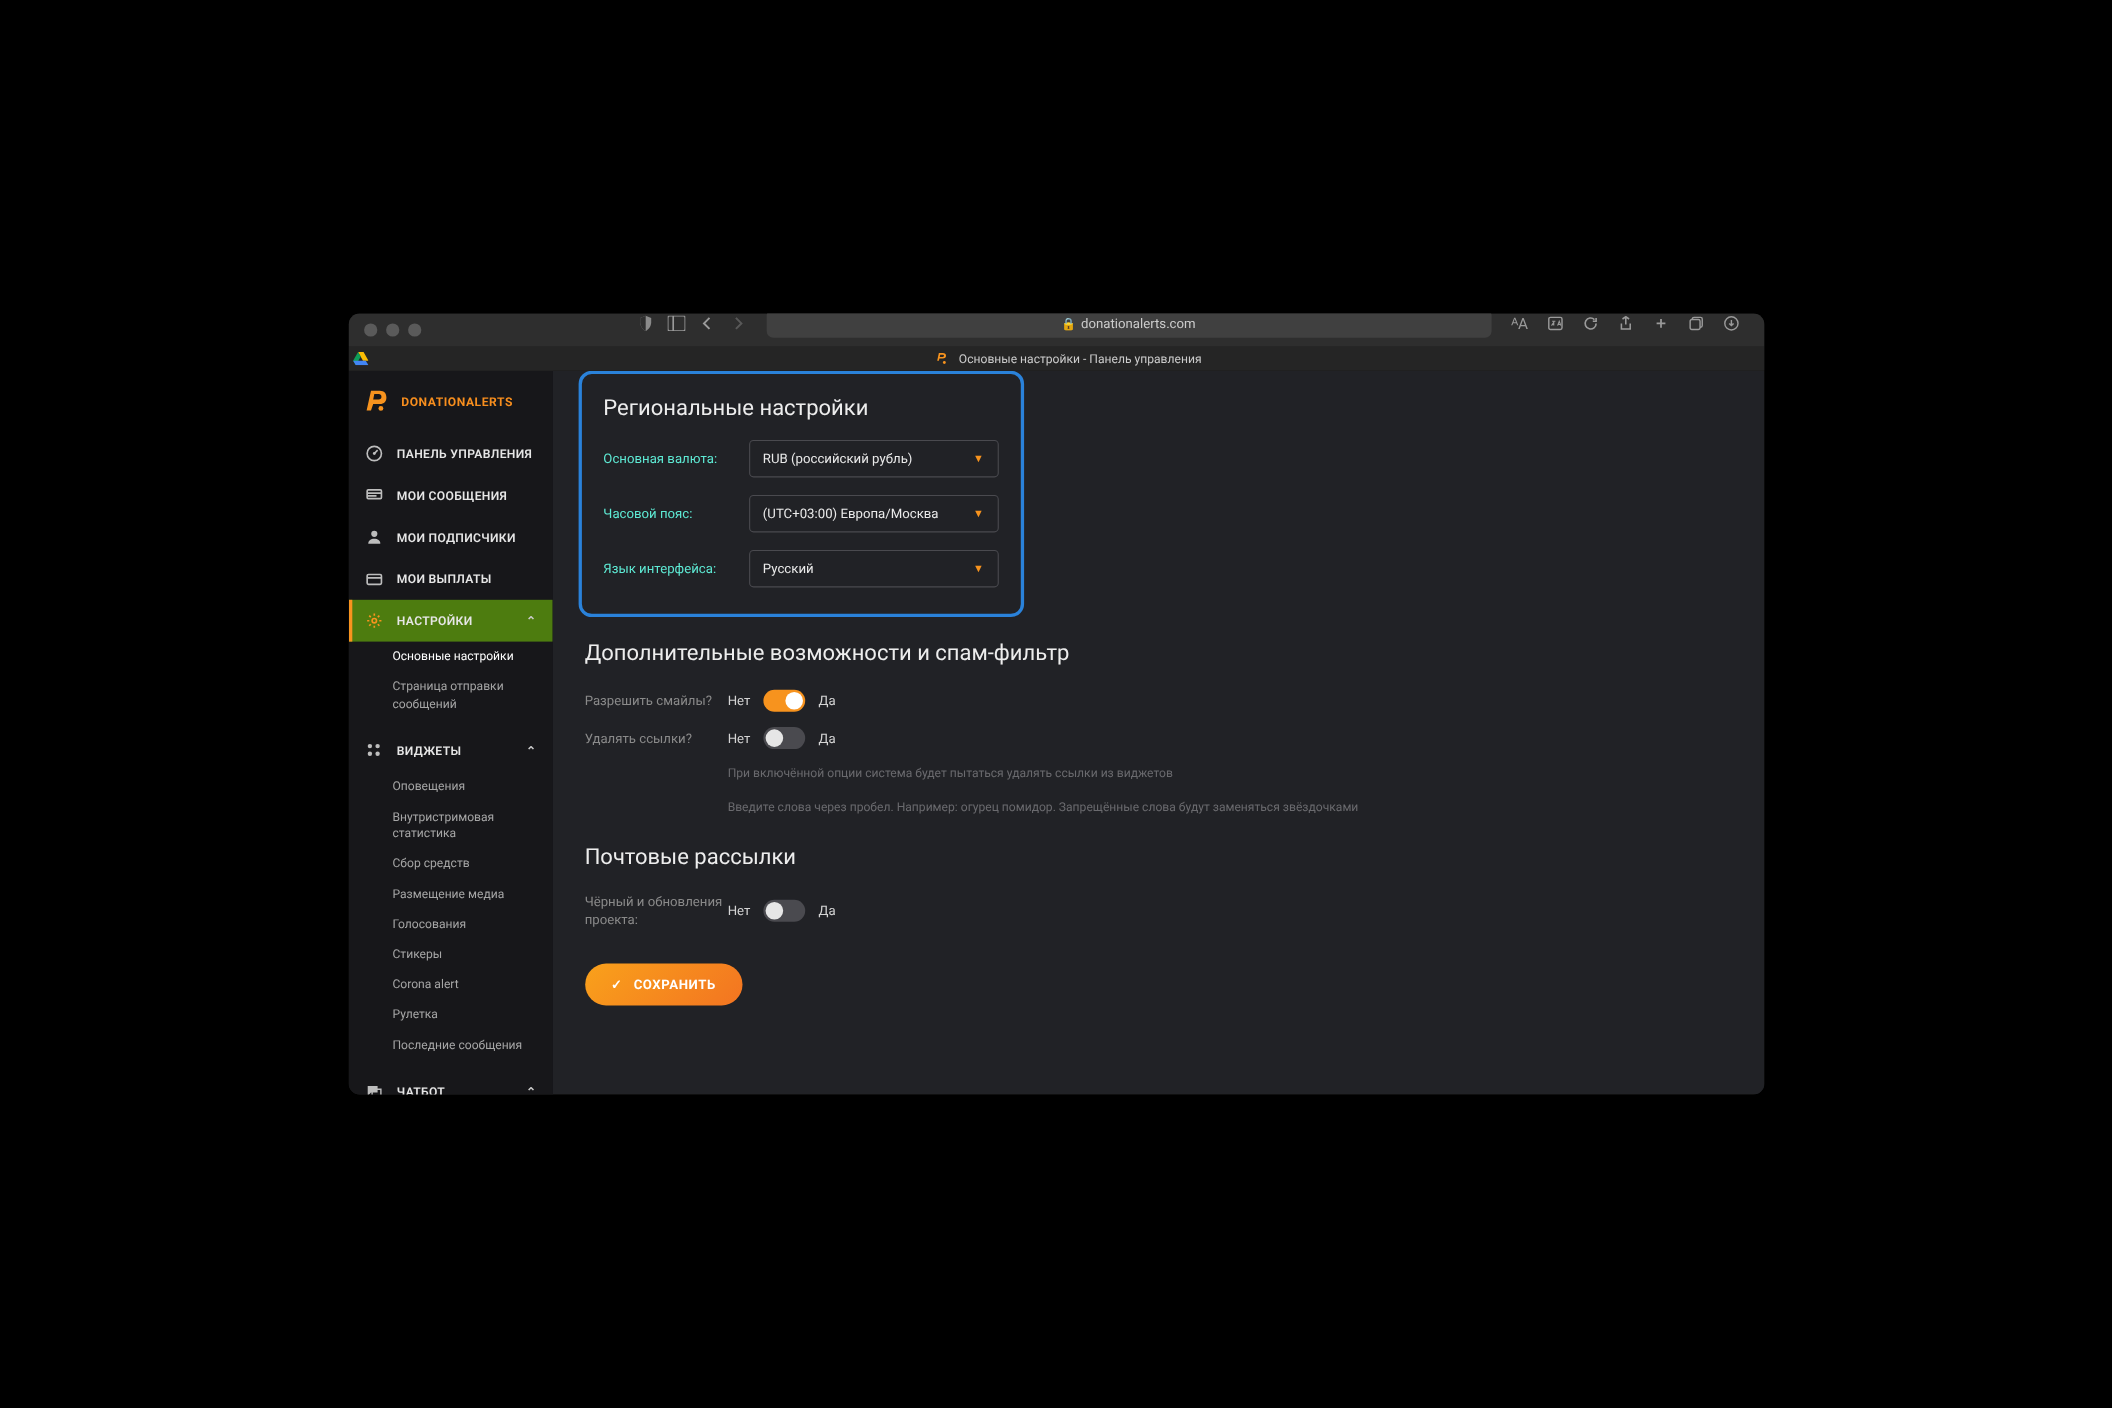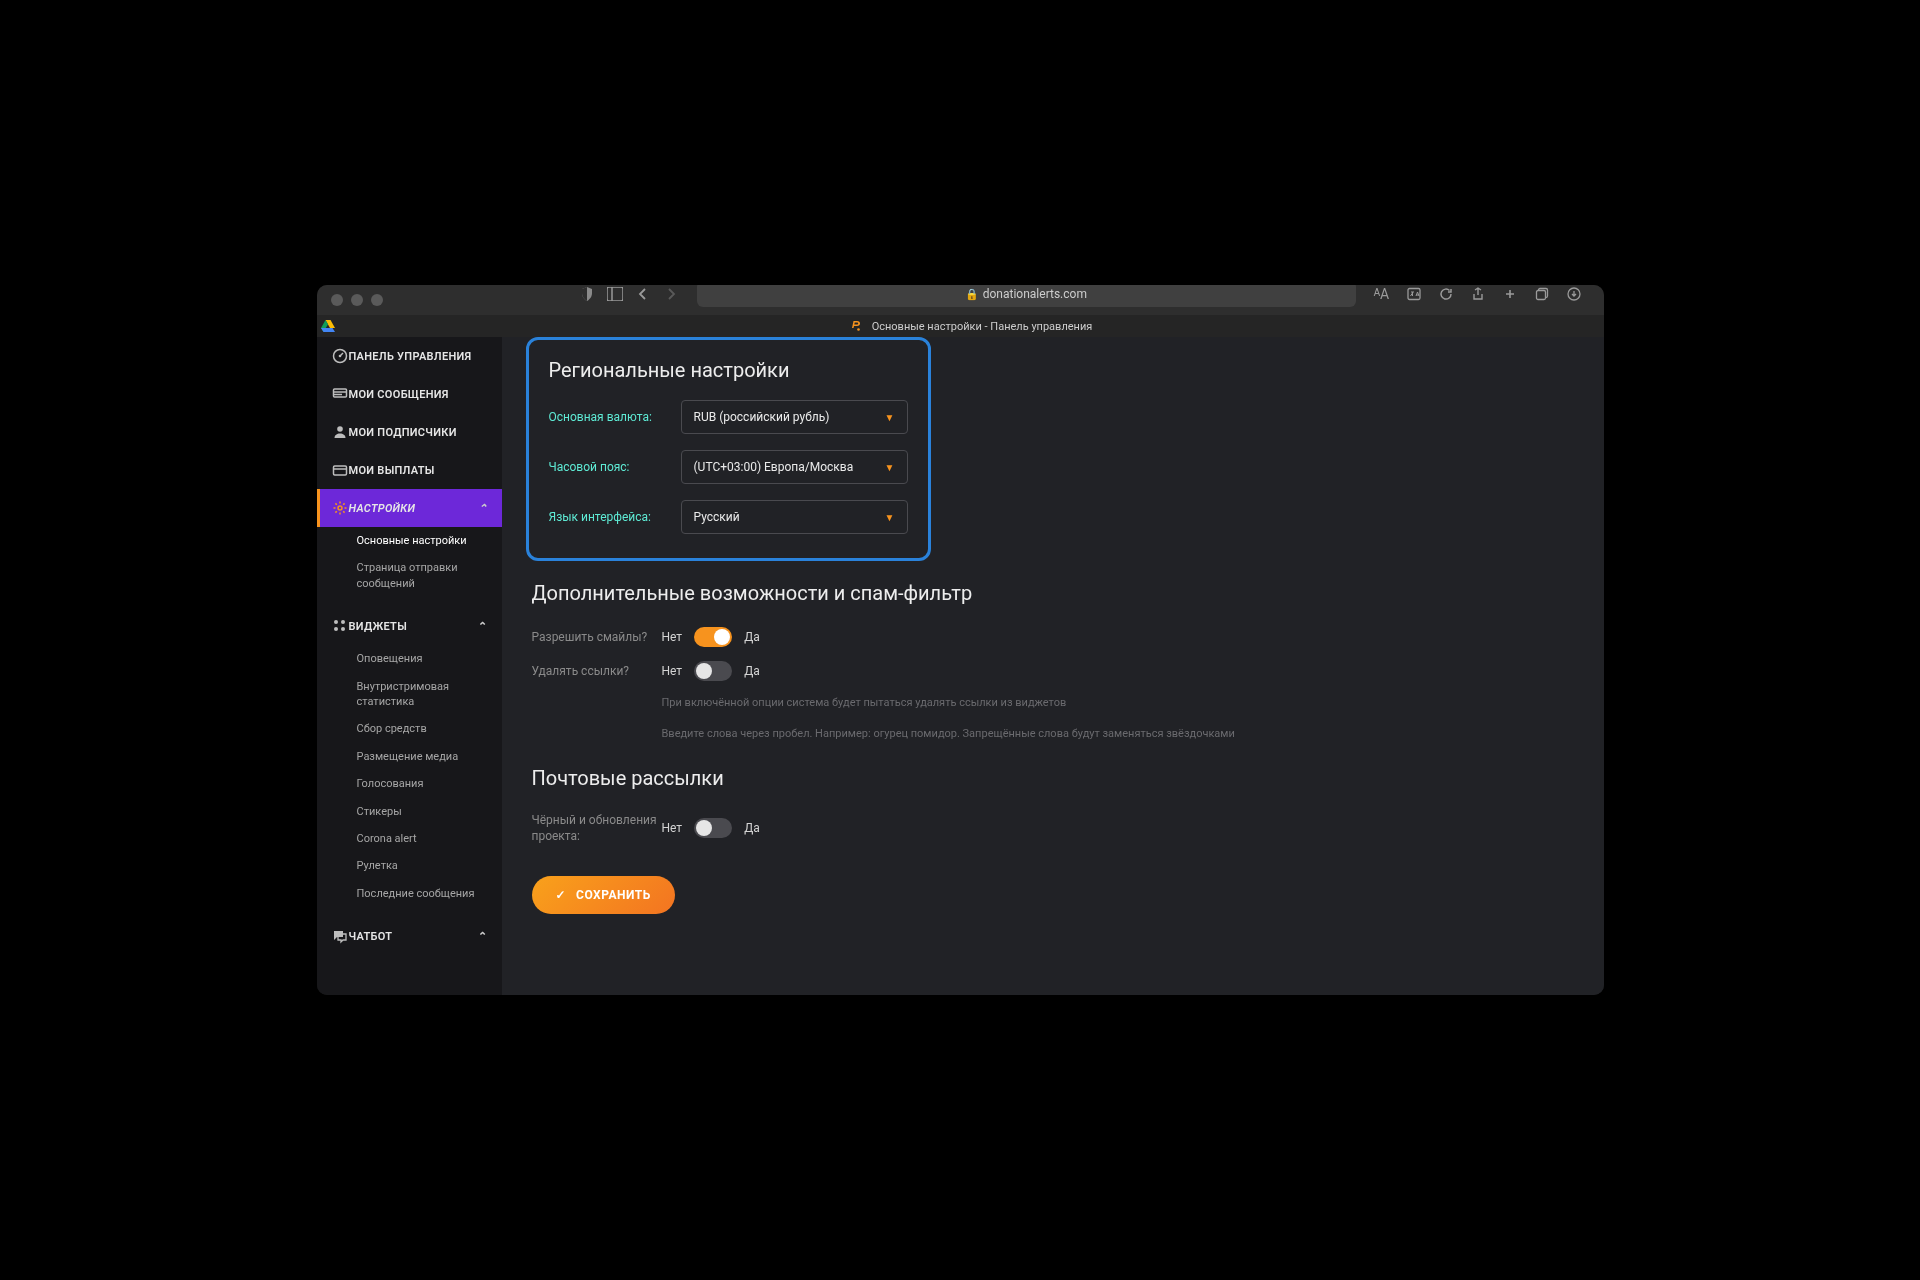--- a/index.html
+++ b/index.html
@@ -14,23 +14,23 @@
 .lock { font-size: 11px; }
 .right-icons { display: flex; gap: 12px; color: #9a9a9a; font-size: 14px; }
 .tabbar { height: 22px; background: #252525; display: flex; align-items: center; font-size: 11px; color: #ccc; }
 .drive-icon { width: 22px; height: 22px; display: flex; align-items: center; justify-content: center; }
 .tab-title { flex: 1; text-align: center; display: flex; align-items: center; justify-content: center; gap: 10px; }
 .content { flex: 1; display: flex; overflow: hidden; }
 .sidebar { width: 185px; background: #17171a; display: flex; flex-direction: column; overflow-y: auto; }
 .brand { display: flex; align-items: center; gap: 10px; padding: 16px 14px; }
 .brand-logo { width: 24px; height: 24px; position: relative; }
 .brand-name { color: #f78e1e; font-size: 11px; font-weight: 700; letter-spacing: .5px; }
-.nav-item { display: flex; align-items: center; padding: 10px 14px; color: #e6e6e6; font-size: 11px; font-weight: 600; letter-spacing: .3px; cursor: pointer; position: relative; }
+.nav-item { display: flex; align-items: center; gap: 12px; padding: 10px 14px; color: #e6e6e6; font-size: 11px; font-weight: 600; letter-spacing: .3px; cursor: pointer; position: relative; }
 .nav-item .icon { width: 18px; height: 18px; display: flex; align-items: center; justify-content: center; color: #bdbdbd; }
-.nav-item.active { background: #6d28d9; font-style: italic; }
+.nav-item.active { background: #4d7c0f; }
 .nav-item.active::before { content: ""; position: absolute; left: 0; top: 0; bottom: 0; width: 3px; background: #f7931e; }
 .nav-item.active .icon { color: #f7931e; }
 .chev { margin-left: auto; color: #ccc; font-size: 11px; }
 .sub-item { padding: 6px 14px 6px 40px; color: #a6a6a6; font-size: 11px; cursor: pointer; line-height: 1.4; }
 .sub-item.active { color: #fff; }
 .main { flex: 1; background: #212226; overflow-y: auto; padding: 0 0 30px 0; }
 .card { margin: 0 0 20px 24px; width: 405px; border: 3px solid #2a82da; border-radius: 12px; padding: 18px 20px 24px 20px; }
 .section-title { color: #ededed; font-size: 20px; font-weight: 400; margin-bottom: 18px; }
 .section-title2 { color: #ededed; font-size: 20px; font-weight: 400; margin: 8px 0 22px 30px; }
 .row { display: flex; align-items: center; margin-bottom: 16px; }
@@ -140,20 +140,29 @@
       <svg width="12" height="12" viewBox="0 0 12 12">
           <path fill="#f7931e" d="M2 1h5c2 0 3 1 3 2.5S9 6 7 6H4l-.5 2H2l1.5-7zM4.3 4.5H7c.7 0 1.2-.4 1.2-1S7.7 2.5 7 2.5H4.7L4.3 4.5z"></path>
           <circle cx="8.5" cy="9.5" r="1.3" fill="#f7931e"></circle>
         </svg>
       <span>Основные настройки - Панель управления</span>
     </div>
   </div>
 
   <div class="content">
     <div class="sidebar">
+      <div class="brand">
+        <div class="brand-logo">
+          <svg width="24" height="24" viewBox="0 0 24 24">
+              <path fill="#f7931e" d="M3 2h11c4 0 6 2.5 6 6s-2 6-6 6H8l-2 6H2l4-18zM8 10h5c1.5 0 2.5-1 2.5-2.5S14.5 5 13 5H9l-1 5z"></path>
+              <circle cx="15" cy="18" r="2.2" fill="#f7931e"></circle>
+            </svg>
+        </div>
+        <span class="brand-name">DONATIONALERTS</span>
+      </div>
 
       <div class="nav-item">
         <span class="icon">
             <svg width="16" height="16" viewBox="0 0 16 16">
               <circle cx="8" cy="8" r="6.5" fill="none" stroke="currentColor" stroke-width="1.5"></circle>
               <path d="M8 8l3-3" stroke="currentColor" stroke-width="1.5"></path>
               <circle cx="8" cy="8" r="1.3" fill="currentColor"></circle>
             </svg>
           </span>
         <span>ПАНЕЛЬ УПРАВЛЕНИЯ</span>

